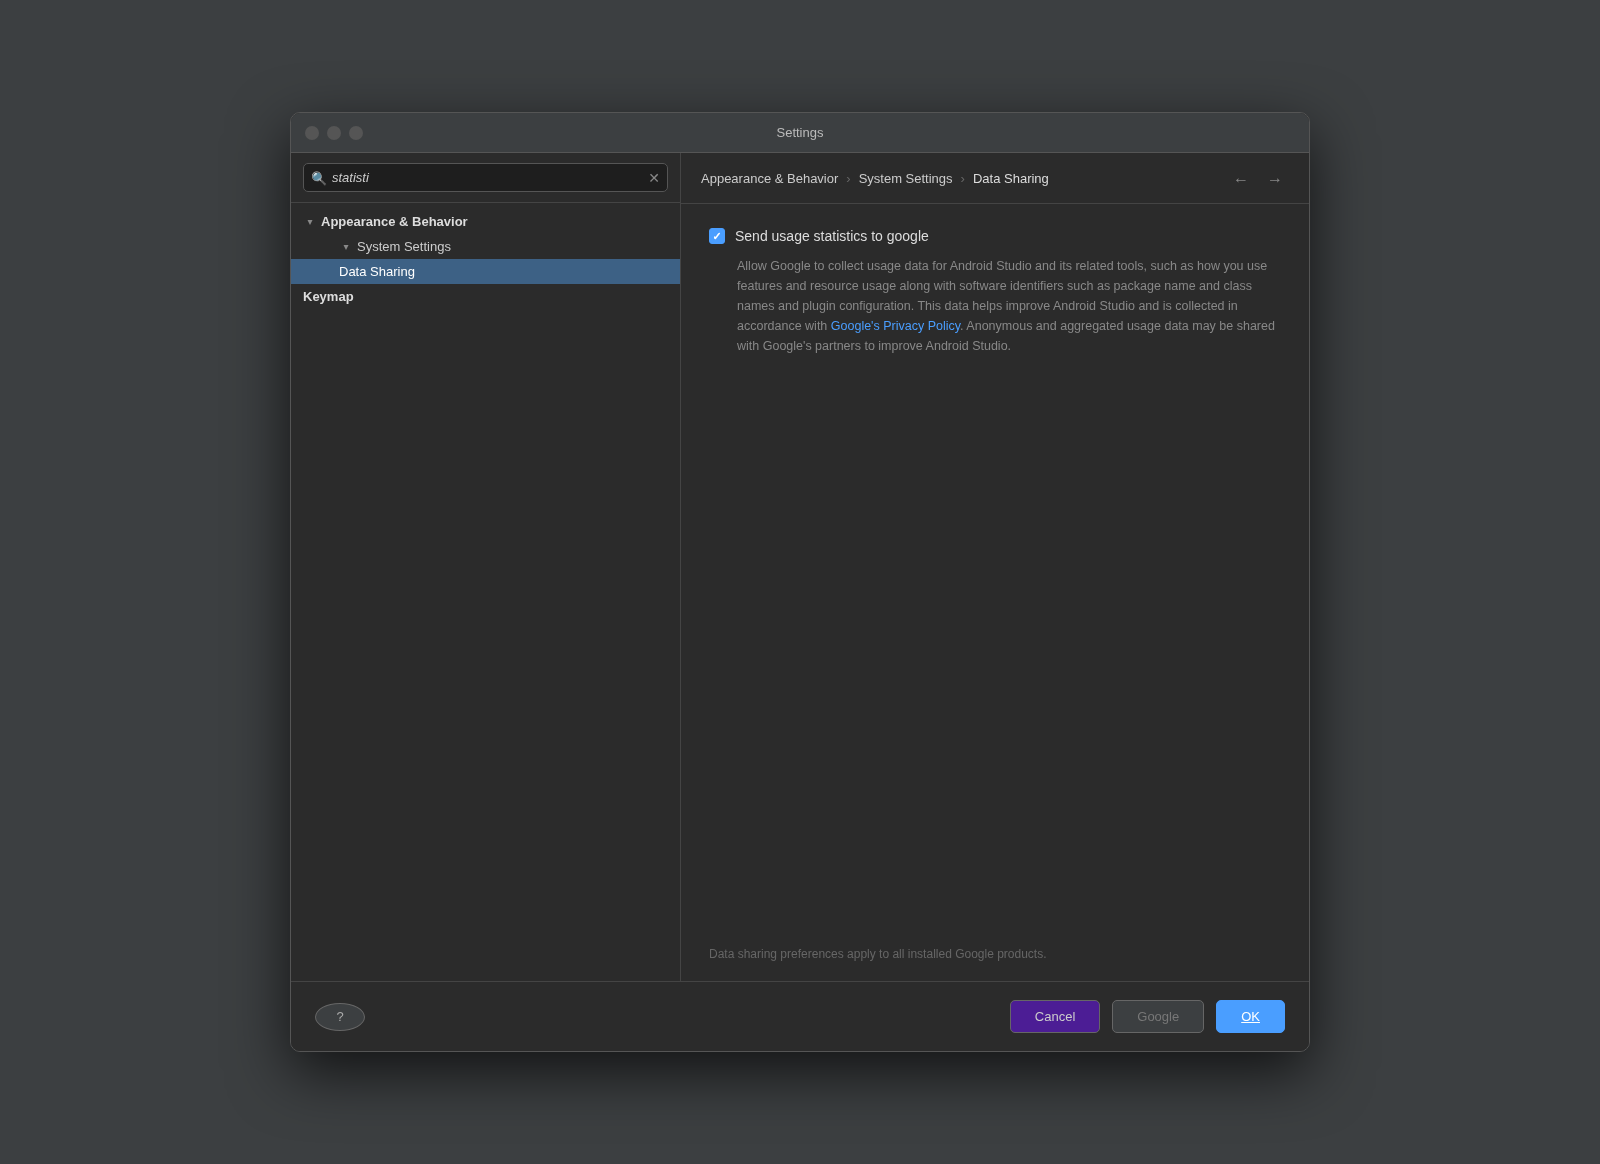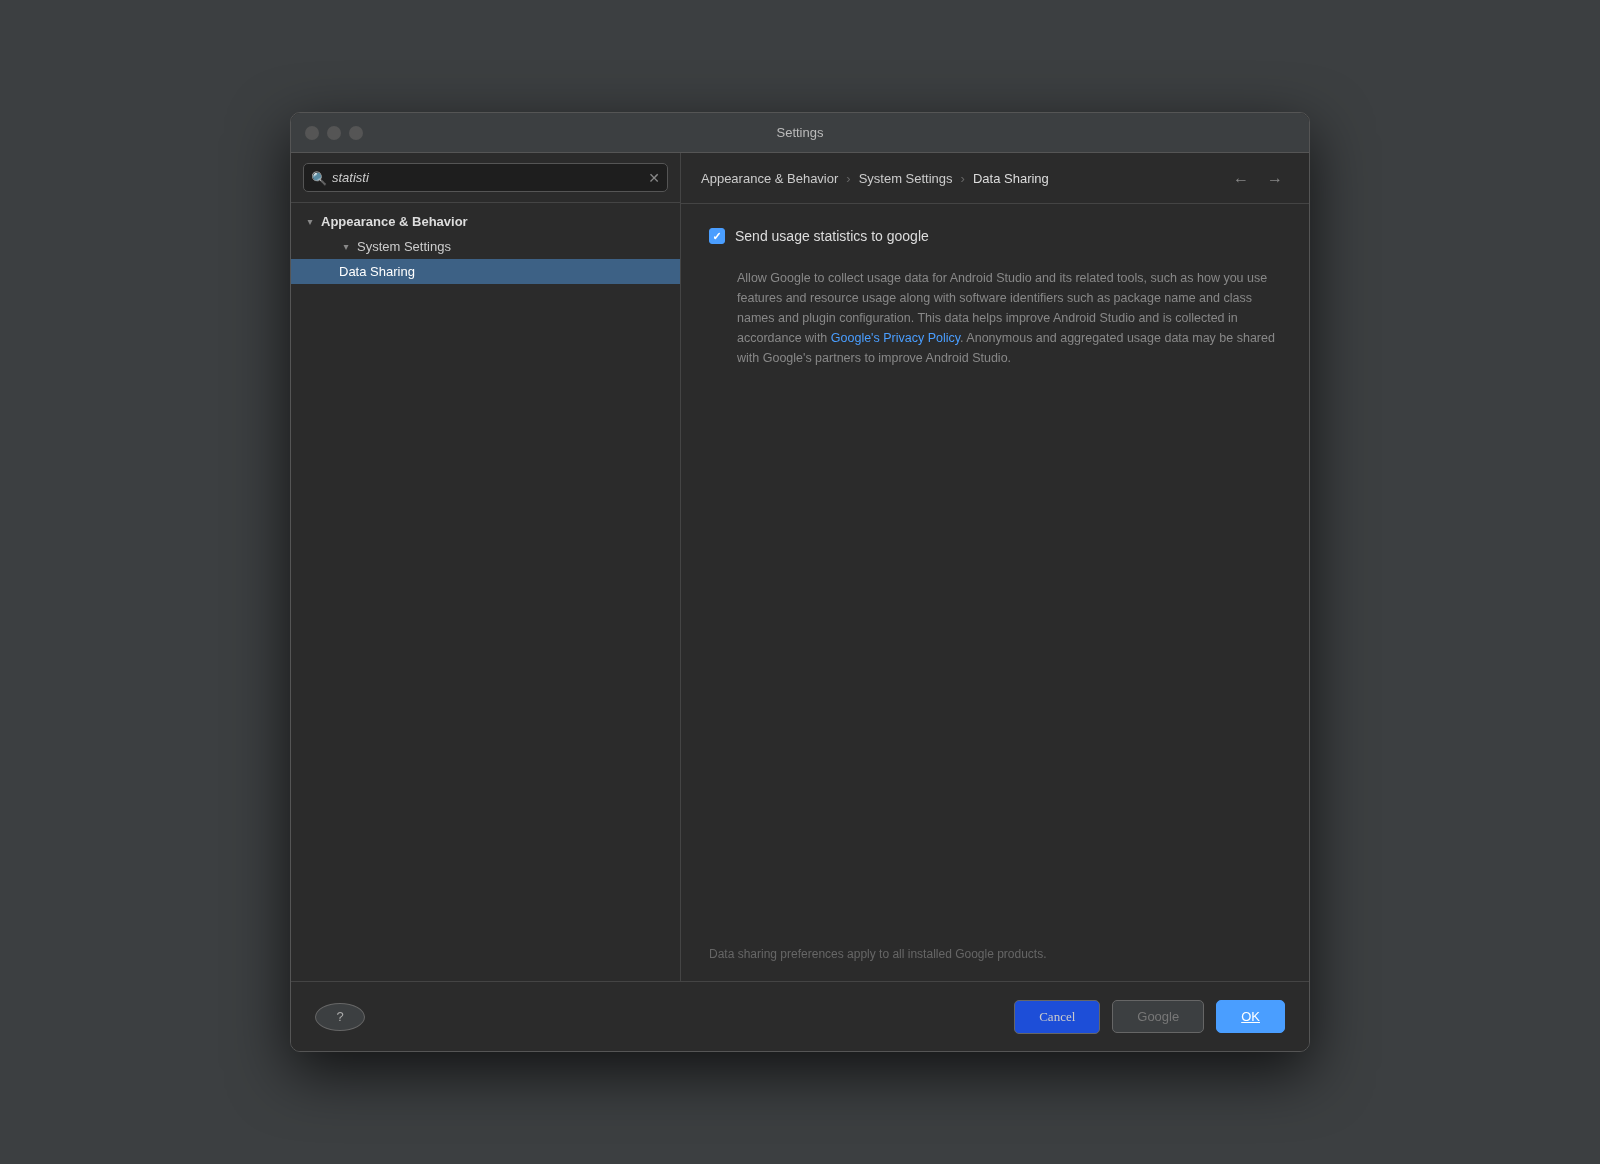--- a/index.html
+++ b/index.html
@@ -223,21 +223,21 @@
       flex: 1;
       padding: 24px 28px;
       overflow-y: auto;
       position: relative;
     }
 
     .checkbox-row {
       display: flex;
       align-items: center;
       gap: 10px;
-      margin-bottom: 24px;
+      margin-bottom: 12px;
     }
 
     .checkbox-styled {
       width: 16px;
       height: 16px;
       background: #4a9eff;
       border: 1px solid #4a9eff;
       border-radius: 3px;
       display: flex;
       align-items: center;
@@ -293,24 +293,23 @@
 
     .btn {
       padding: 8px 24px;
       border-radius: 5px;
       font-size: 13px;
       cursor: pointer;
       font-weight: 500;
     }
 
     .btn-cancel {
-      background: #1d4ed8;
+      background: #4c1d95;
       border: 1px solid #666;
       color: #ccc;
-      font-family: Liberation Serif, serif;
     }
 
     .btn-apply {
       background: #3c3f41;
       border: 1px solid #666;
       color: #777;
       cursor: not-allowed;
     }
 
     .btn-ok {
@@ -371,20 +370,23 @@
           <span class="indent1" style="display:inline-block; width:18px; flex-shrink:0;"></span>
           <span class="chevron">▾</span>
           <span>System Settings</span>
         </div>
 
         <div class="nav-item selected">
           <span style="display:inline-block; width:36px; flex-shrink:0;"></span>
           <span>Data Sharing</span>
         </div>
 
+        <div class="nav-item">
+          <span class="nav-item-bold">Keymap</span>
+        </div>
       </div>
     </div>
 
     <div class="right-panel">
 
       <div class="breadcrumb-bar">
         <span class="breadcrumb-item">Appearance &amp; Behavior</span>
         <span class="breadcrumb-separator">›</span>
         <span class="breadcrumb-item">System Settings</span>
         <span class="breadcrumb-separator">›</span>

